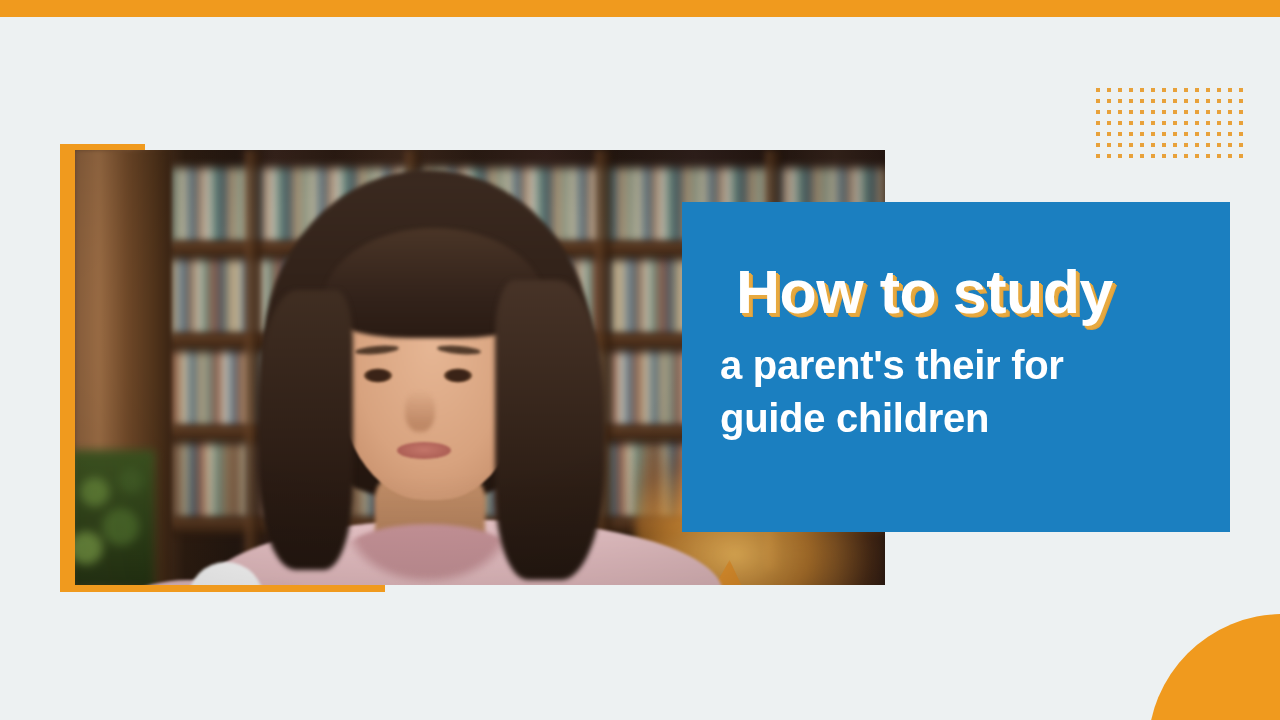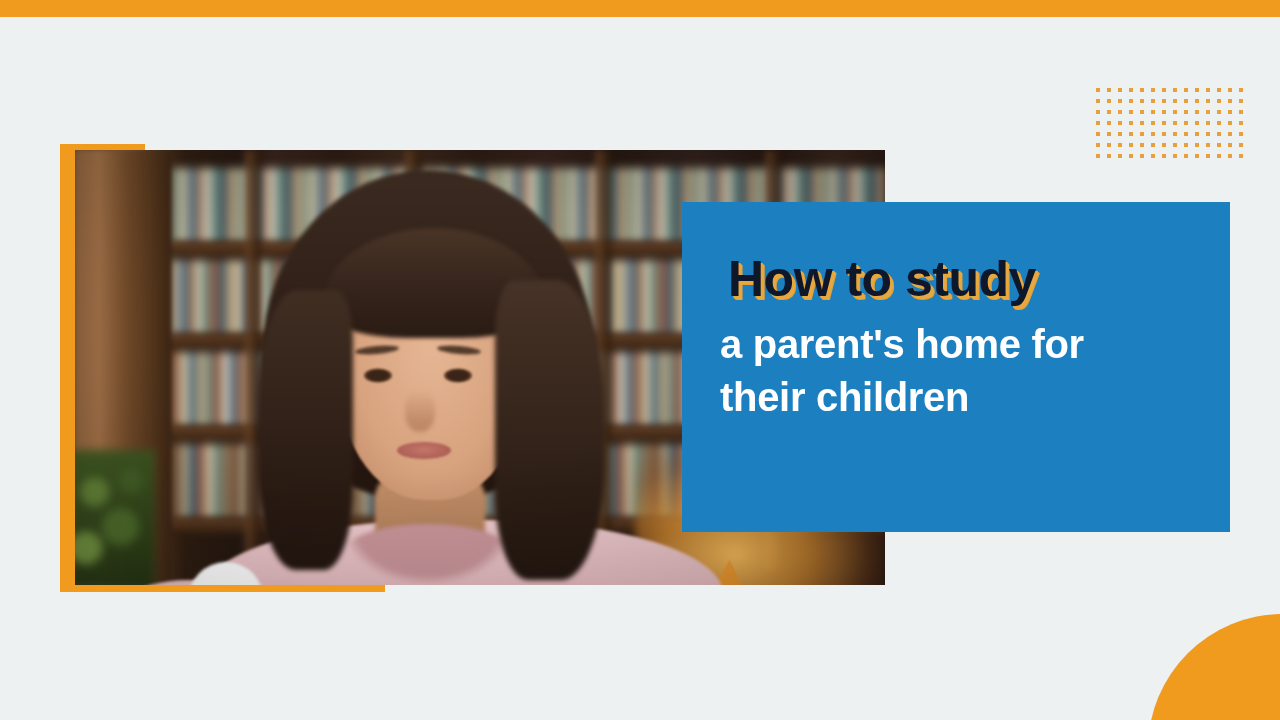--- a/index.html
+++ b/index.html
@@ -309,27 +309,27 @@
     position: absolute;
     left: 682px;
     top: 202px;
     width: 548px;
     height: 330px;
     background: #1b7fc0;
     box-sizing: border-box;
     padding: 44px 40px 0 38px;
   }
   #headline-main {
-    margin: 8px;
+    margin: 16px;
     font-family: "Liberation Sans", sans-serif;
-    font-size: 50px;
+    font-size: 61px;
     line-height: 1.0;
     font-weight: bold;
     letter-spacing: -0.5px;
-    color: #0f172a;
+    color: #ffffff;
     text-shadow:
       2px 2px 0 #e7a93f,
       3px 3px 0 #e7a93f,
       4px 4px 0 #e0a03a;
     white-space: nowrap;
   }
   #headline-sub {
     margin: 14px 0 0 0;
     font-family: "Liberation Sans", sans-serif;
     font-size: 40px;
@@ -418,18 +418,18 @@
     <div class="ph-layer mouth"></div>
 
     <div class="ph-layer pompom"></div>
 
     <div class="ph-layer photo-shade"></div>
   </div>
 
   <div id="headline-card">
     <h1 id="headline-main">How to study</h1>
     <div id="headline-sub">
-      <span class="sub-line">a parent's home for</span>
-      <span class="sub-line">their children</span>
+      <span class="sub-line">a parent's their for</span>
+      <span class="sub-line">guide children</span>
     </div>
   </div>
 
 </div>
 
 </body></html>

